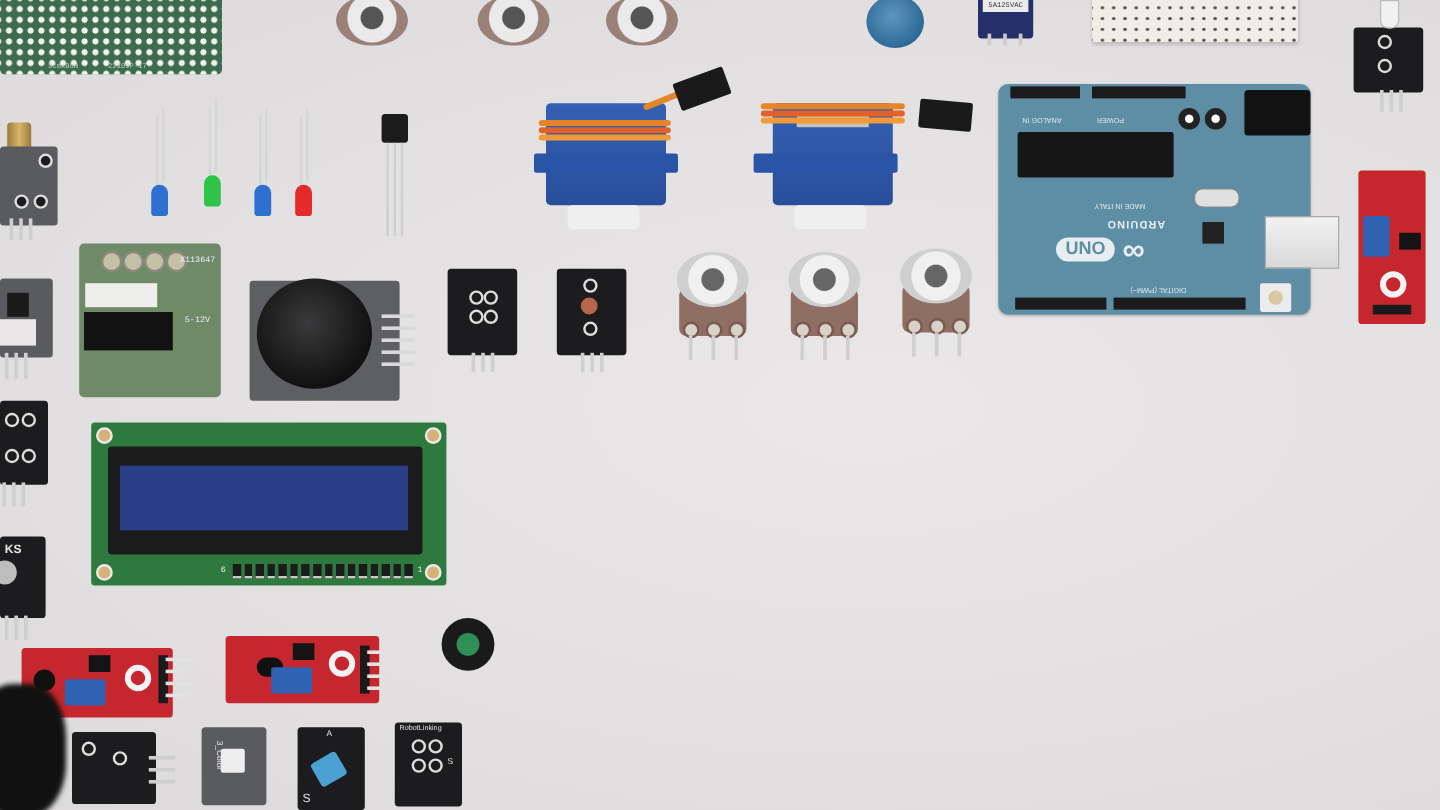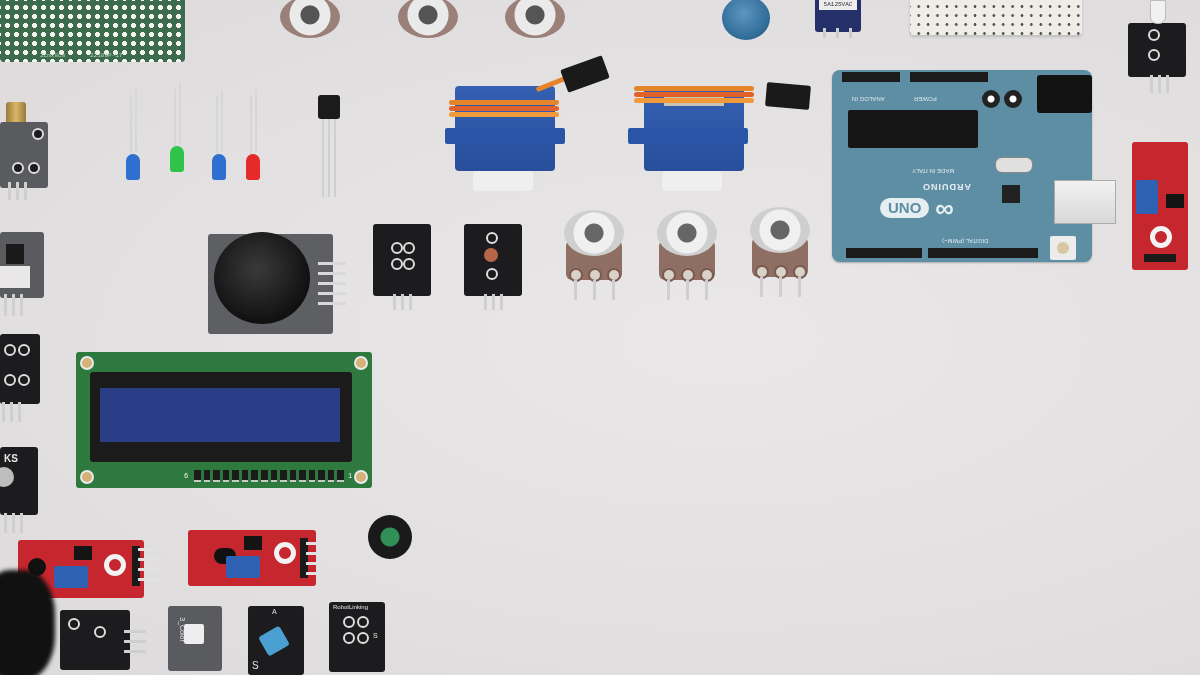--- a/index.html
+++ b/index.html
@@ -224,20 +224,30 @@
   </div>
 
   <div class="abs mod graymod" style="left:0;top:232px;width:44px;height:66px;">
     <div style="position:absolute;left:6px;top:12px;width:18px;height:20px;background:#1a1a1a;"></div>
     <div style="position:absolute;left:0;top:34px;width:30px;height:22px;background:#e9e7e8;"></div>
     <div class="pin" style="left:4px;top:62px;height:22px;"></div>
     <div class="pin" style="left:12px;top:62px;height:22px;"></div>
     <div class="pin" style="left:20px;top:62px;height:22px;"></div>
   </div>
 
+  <div class="abs uln">
+    <div class="led4" style="left:18px;"></div>
+      <div class="led4" style="left:36px;"></div>
+      <div class="led4" style="left:54px;"></div>
+      <div class="led4" style="left:72px;"></div>
+    <div class="conn"></div>
+    <div class="chip"></div>
+    <span class="txt" style="left:84px;top:10px;">X113647</span>
+    <span class="txt" style="left:88px;top:60px;">5-12V</span>
+  </div>
 
   <div class="abs joy">
     <div class="stick"></div>
     <div class="pin" style="top:28px;"></div>
       <div class="pin" style="top:38px;"></div>
       <div class="pin" style="top:48px;"></div>
       <div class="pin" style="top:58px;"></div>
       <div class="pin" style="top:68px;"></div>
   </div>
 

